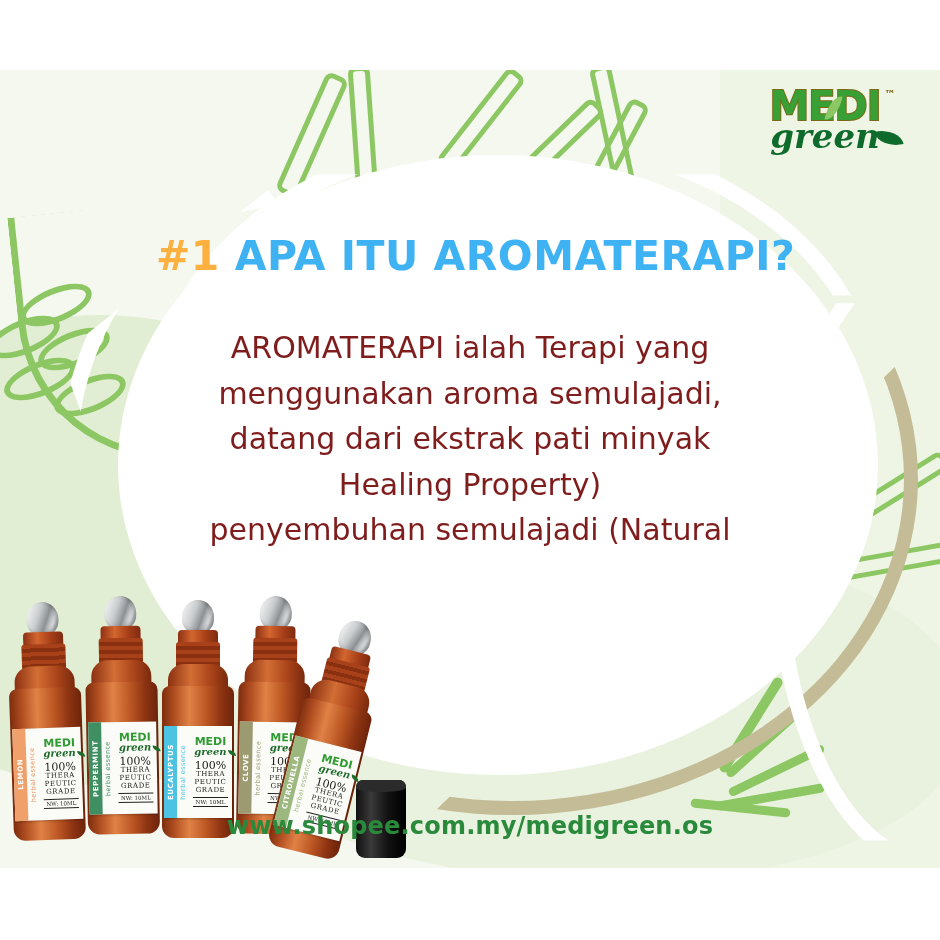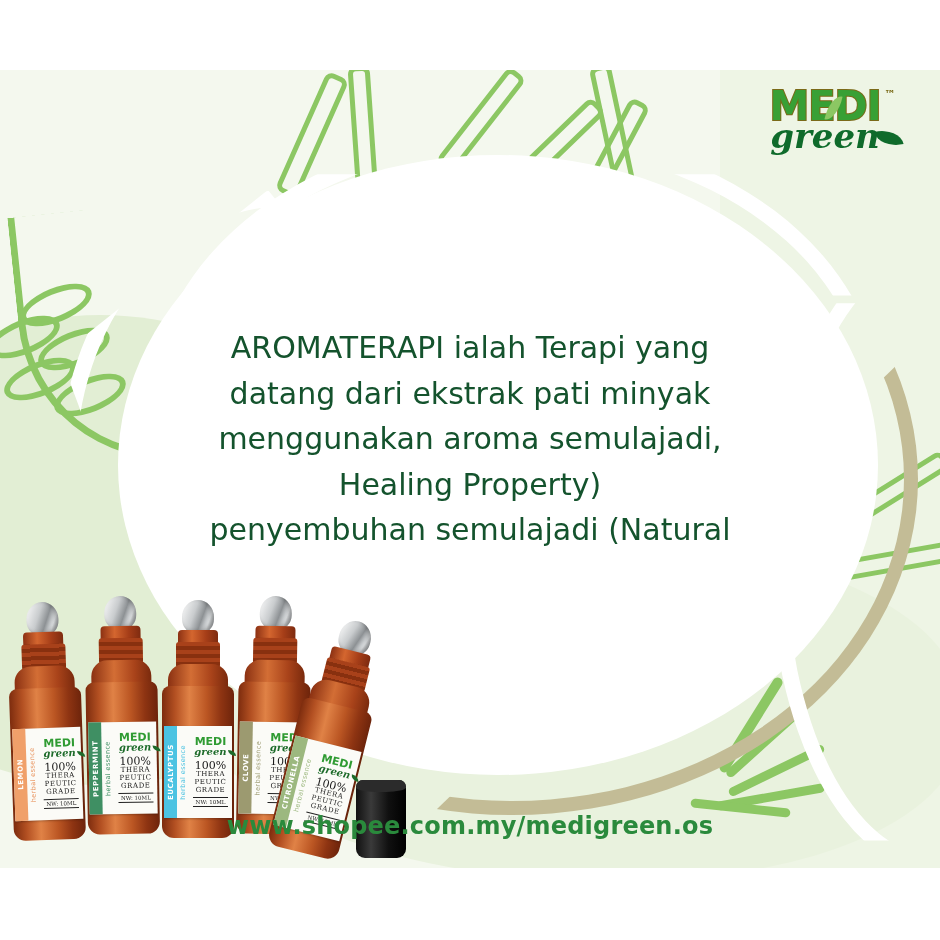--- a/index.html
+++ b/index.html
@@ -52,21 +52,21 @@
   .logo-dleaf{position:absolute;left:58px;top:7px;width:13px;height:26px;background:#8cc763;
               border-radius:100% 0 100% 0;transform:rotate(12deg);}
 
   
   .headline{position:absolute;left:156px;top:232px;font-family:"DejaVu Sans",sans-serif;
             font-weight:bold;font-size:41px;letter-spacing:.5px;white-space:nowrap;}
   .hl-num{color:#fbb040;}
   .hl-main{color:#3fb2f3;}
 
   .body-copy{position:absolute;left:150px;top:325px;width:640px;text-align:center;
-             font-family:"DejaVu Sans",sans-serif;color:#14532d;font-size:30px;line-height:1.52;}
+             font-family:"DejaVu Sans",sans-serif;color:#7f1d1d;font-size:30px;line-height:1.52;}
   .body-copy .ln{display:block;white-space:nowrap;}
 
   .url{position:absolute;left:0;top:812px;width:940px;text-align:center;
        font-family:"DejaVu Sans",sans-serif;font-weight:bold;font-size:24px;color:#2a8a3c;letter-spacing:.2px;}
 
   
   .bottles{position:absolute;left:0px;top:600px;width:420px;height:270px;}
   .bottle{position:absolute;bottom:0;width:80px;height:240px;}
   .b-ball{position:absolute;left:24px;top:0;width:32px;height:34px;border-radius:50% 50% 44% 44%;
           background:linear-gradient(110deg,#fdfdfd 0%,#c9ccce 38%,#8d9194 60%,#e7eaec 78%,#b0b4b7 100%);
@@ -146,25 +146,29 @@
       <span>MEDI</span>
       <span class="logo-dleaf"></span>
       <span class="logo-tm">™</span>
     </div>
     <div class="logo-green">
       <span>green</span>
       <span class="logo-leaf"></span>
     </div>
   </div>
 
+  <div class="headline">
+    <span class="hl-num">#1</span>
+    <span class="hl-main">APA ITU AROMATERAPI?</span>
+  </div>
 
   <div class="body-copy">
     <span class="ln">AROMATERAPI ialah Terapi yang</span>
+    <span class="ln">menggunakan aroma semulajadi,</span>
     <span class="ln">datang dari ekstrak pati minyak</span>
-    <span class="ln">menggunakan aroma semulajadi,</span>
     <span class="ln">Healing Property)</span>
     <span class="ln">penyembuhan semulajadi (Natural</span>
   </div>
 
   <div class="bottles">
 
     <div class="bottle" style="left:6px;bottom:28px;transform:rotate(-2deg);">
       <div class="b-ball"></div>
       <div class="b-ring"></div>
       <div class="b-neck"></div>

